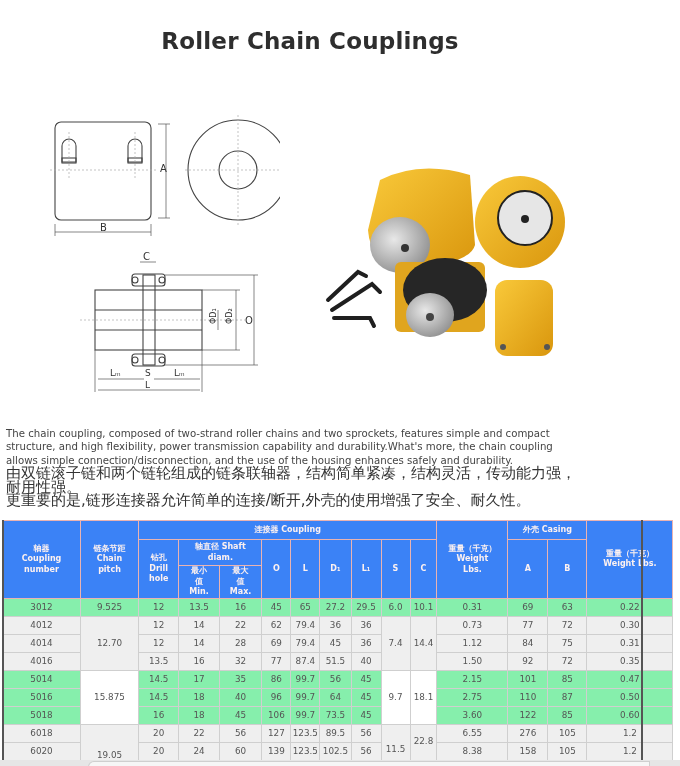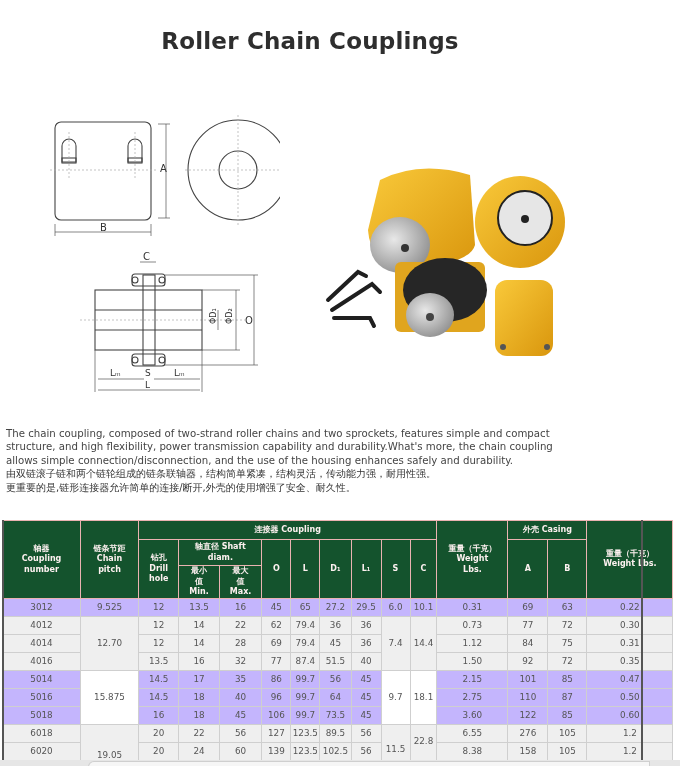--- a/index.html
+++ b/index.html
@@ -2,26 +2,26 @@
 <html><head>
 <meta charset="utf-8">
 <style>
   html, body { margin:0; padding:0; }
   body { width:680px; height:766px; background:#ffffff; position:relative; overflow:hidden; font-family:"DejaVu Sans", sans-serif; color:#333; }
   .title { position:absolute; left:8px; width:604px; top:28px; text-align:center; font-family:"DejaVu Sans", sans-serif; font-weight:bold; font-size:23px; color:#2e2e2e; letter-spacing:0.2px; }
   .drawings { position:absolute; left:40px; top:110px; width:240px; height:290px; }
   .photo { position:absolute; left:320px; top:150px; width:260px; height:220px; }
   .desc { position:absolute; left:6px; top:427px; width:580px; font-size:10.2px; line-height:13.4px; color:#444; }
   .desc p { margin:0; }
-  .desc .cn { font-size:10px; color:#333; }
+  .desc .cn { font-size:15px; color:#333; }
   table.spec { position:absolute; left:2px; top:520px; border-collapse:collapse; table-layout:fixed; font-size:8.6px; }
-  table.spec th { background:#14532d; color:#fdf1f0; font-weight:bold; border:1px solid #eab3b1; vertical-align:middle; line-height:10.5px; padding:0 10px; font-size:8px; }
+  table.spec th { background:#3b82f6; color:#fdf1f0; font-weight:bold; border:1px solid #eab3b1; vertical-align:middle; line-height:10.5px; padding:0 10px; font-size:8px; }
   table.spec td { border:1px solid #cfcfcf; text-align:center; color:#555; height:17px; padding:0; font-size:8.8px; }
   table.spec tr.alt td { background:#efefef; }
-  table.spec tr.white td { background:#c4b5fd; }
+  table.spec tr.white td { background:#86efac; }
   table.spec td.merge-gray { background:#efefef !important;margin-top:38px; }
   table.spec td.merge-white { background:#ffffff !important;text-align:center; }
   .table-edge { position:absolute; left:2px; top:520px; width:641px; height:242px; border-left:2px solid #555; border-right:2px solid #555; pointer-events:none; box-sizing:border-box; }
   .bottom-bar { position:absolute; left:0; top:760px; width:680px; height:6px; background:#e6e6e6; }
   .bottom-bar .tab { position:absolute; left:88px; top:1px; width:560px; height:6px; background:#f6f6f6; border-top-left-radius:6px; border:1px solid #cfcfcf; border-bottom:none; }
 </style>
 </head>
 <body>
 
 <div class="title">Roller Chain Couplings</div>

